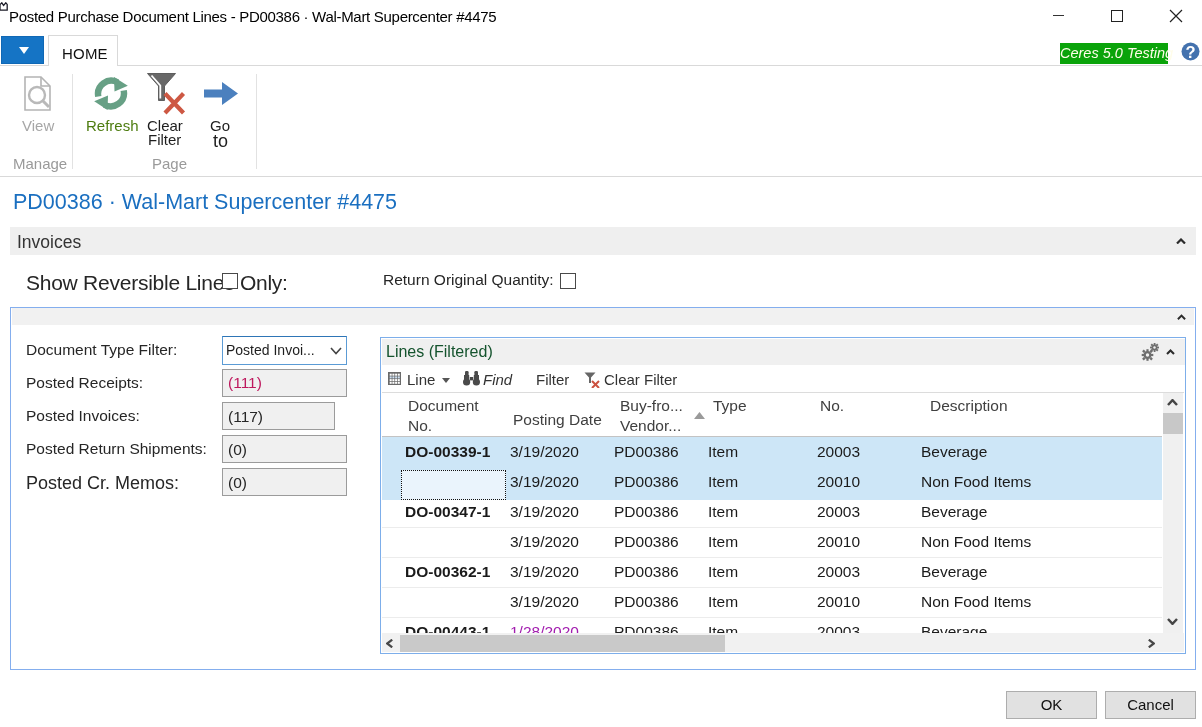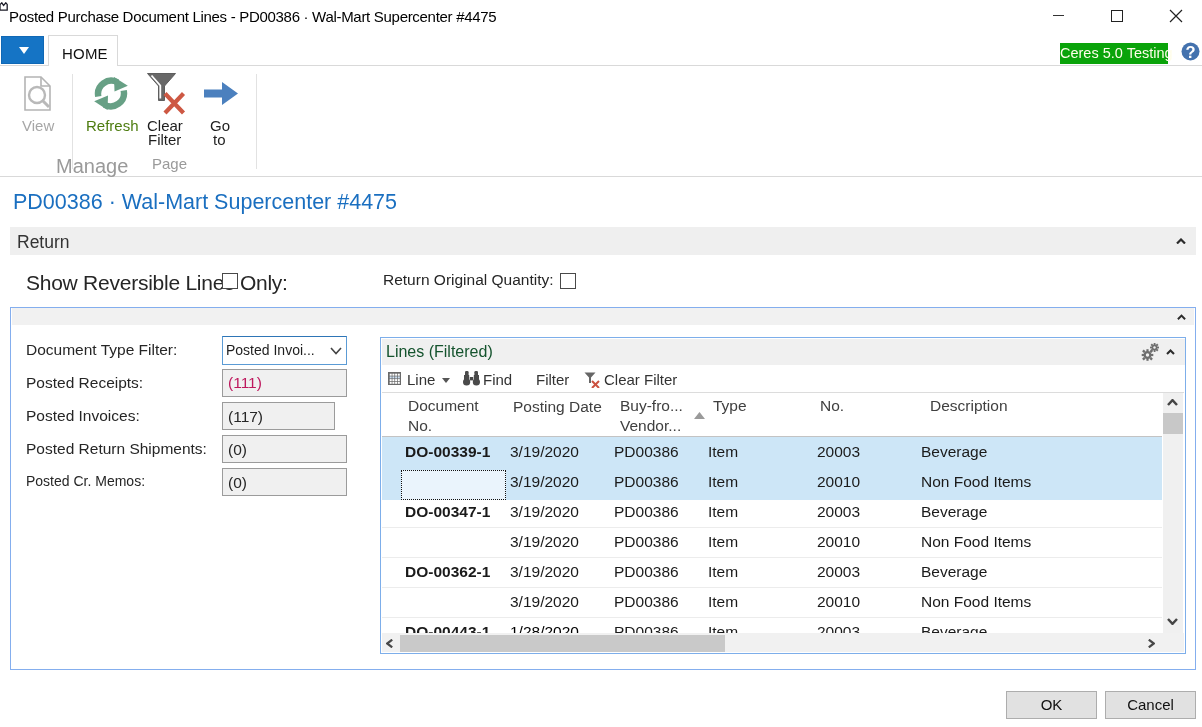--- a/index.html
+++ b/index.html
@@ -24,38 +24,38 @@
 
 <div class="abs" style="left:0;top:65px;width:1202px;height:1px;background:#d9d9d9;"></div>
 <div class="abs" style="left:48px;top:35px;width:70px;height:31px;background:#fff;border:1px solid #d9d9d9;border-bottom:none;"></div>
 <div class="abs txt" style="left:62px;top:45px;font-size:15px;letter-spacing:0.2px;color:#111;">HOME</div>
 <div class="abs" style="left:1px;top:36px;width:43px;height:28px;background:#1574c5;border:1px solid #1068b5;">
   <svg style="position:absolute;left:17px;top:10px;width:10px;height:7px" viewBox="0 0 10 7">
       <path d="M0 0 L10 0 L5 7 Z" fill="#fff"></path>
     </svg>
 </div>
 
-<div class="abs txt" style="left:1060px;top:43px;width:108px;height:21px;background:#0aa30a;color:#fffde9;font-size:14.5px;text-align:center;line-height:21px;">Ceres 5.0 Testing</div>
+<div class="abs txt" style="left:1060px;top:43px;width:108px;height:21px;background:#0aa30a;color:#fffde9;font-size:14.5px;text-align:center;line-height:21px;font-style:italic;">Ceres 5.0 Testing</div>
 <svg class="abs" style="left:1181px;top:41px;width:19px;height:21px" viewBox="0 0 19 21">
   <circle cx="9.5" cy="10.5" r="9" fill="#4472ae"></circle>
   <text x="9.5" y="16.5" font-size="16.5" font-weight="bold" fill="#fff" text-anchor="middle" font-family="Liberation Sans">?</text>
 </svg>
 
 <div class="abs" style="left:0;top:176px;width:1202px;height:1px;background:#d9d9d9;"></div>
 <div class="abs" style="left:72px;top:74px;width:1px;height:95px;background:#e2e2e2;"></div>
 <div class="abs" style="left:256px;top:74px;width:1px;height:95px;background:#e2e2e2;"></div>
 
 <svg class="abs" style="left:24px;top:76px;width:27px;height:35px" viewBox="0 0 27 35">
   <path d="M1 1 L17 1 L26 10 L26 34 L1 34 Z" fill="#fff" stroke="#b4b4b4" stroke-width="1.6"></path>
   <path d="M17 1 L17 10 L26 10" fill="none" stroke="#b4b4b4" stroke-width="1.6"></path>
   <circle cx="13" cy="19" r="8" fill="none" stroke="#b9b9b9" stroke-width="2.4"></circle>
   <path d="M19 25 L25 31" stroke="#b9b9b9" stroke-width="3"></path>
 </svg>
 <div class="abs txt" style="left:22px;top:117px;font-size:15px;color:#a6a6a6;">View</div>
-<div class="abs txt" style="left:13px;top:155px;font-size:20px;color:#9a9a9a;margin-left:43px;">Manage</div>
+<div class="abs txt" style="left:13px;top:155px;font-size:15px;color:#9a9a9a;">Manage</div>
 
 <svg class="abs" style="left:94px;top:76px;width:34px;height:35px" viewBox="0 0 34 34">
   <path d="M4.3 20 A 13.2 13.2 0 0 1 23.5 5.8" fill="none" stroke="#67a085" stroke-width="6.4"></path>
   <polygon points="20,0.5 33.8,9.2 20.5,15" fill="#67a085"></polygon>
   <path d="M29.7 14 A 13.2 13.2 0 0 1 10.5 28.2" fill="none" stroke="#67a085" stroke-width="6.4"></path>
   <polygon points="14,19 0.2,24.8 13.5,33.5" fill="#67a085"></polygon>
 </svg>
 <div class="abs txt" style="left:86px;top:117px;font-size:15px;color:#4d7c0f;">Refresh</div>
 <div class="abs txt" style="left:152px;top:155px;font-size:15px;color:#9a9a9a;">Page</div>
 
@@ -64,46 +64,46 @@
   <path d="M4.5 2.5 L13.3 12.5 L13.3 25.5" fill="none" stroke="#fff" stroke-width="1.8"></path>
   <path d="M18 20.5 L36.5 40 M36.5 20.5 L18 40" stroke="#cd5843" stroke-width="4.2"></path>
 </svg>
 <div class="abs txt" style="left:147px;top:117px;font-size:15px;color:#1e1e1e;">Clear</div>
 <div class="abs txt" style="left:148px;top:131px;font-size:15px;color:#1e1e1e;">Filter</div>
 
 <svg class="abs" style="left:204px;top:81px;width:34px;height:25px" viewBox="0 0 34 25">
   <path d="M0 8.5 L18 8.5 L18 1 L34 12.5 L18 24 L18 16.5 L0 16.5 Z" fill="#4b80be"></path>
 </svg>
 <div class="abs txt" style="left:210px;top:117px;font-size:15px;color:#1e1e1e;">Go</div>
-<div class="abs txt" style="left:213px;top:131px;font-size:15px;color:#1e1e1e;">to</div>
+<div class="abs txt" style="left:213px;top:131px;font-size:18px;color:#1e1e1e;">to</div>
 
 <div class="abs txt" style="left:13px;top:190px;font-size:21.5px;color:#1a6fc0;">PD00386 · Wal-Mart Supercenter #4475</div>
 
 <div class="abs" style="left:10px;top:227px;width:1186px;height:28px;background:#efefef;"></div>
-<div class="abs txt" style="left:17px;top:232px;font-size:17.5px;color:#333;">Return</div>
+<div class="abs txt" style="left:17px;top:232px;font-size:17.5px;color:#333;">Invoices</div>
 <svg class="abs" style="left:1176px;top:238px;width:10px;height:6px" viewBox="0 0 10 6">
     <path d="M1 5.5 L5 1.5 L9 5.5" fill="none" stroke="#2b2b2b" stroke-width="2.2"></path>
   </svg>
 
 <div class="abs txt" style="left:26px;top:271px;font-size:21px;letter-spacing:-0.25px;color:#262626;">Show Reversible Lines Only:</div>
 <div class="abs" style="left:222px;top:273px;width:16px;height:16px;background:#fff;border:1.5px solid #494949;"></div>
 <div class="abs txt" style="left:383px;top:271px;font-size:15.5px;color:#262626;">Return Original Quantity:</div>
 <div class="abs" style="left:560px;top:273px;width:16px;height:16px;background:#fff;border:1.5px solid #494949;"></div>
 
 <div class="abs" style="left:10px;top:307px;width:1186px;height:363px;border:1.5px solid #84aeee;background:#fff;"></div>
 <div class="abs" style="left:12px;top:308px;width:1182px;height:17px;background:#f1f1f1;"></div>
 <svg class="abs" style="left:1177px;top:313.5px;width:9px;height:6px" viewBox="0 0 10 6">
     <path d="M1 5.5 L5 1.5 L9 5.5" fill="none" stroke="#2b2b2b" stroke-width="2.2"></path>
   </svg>
 
 <div class="abs txt" style="left:26px;top:341px;font-size:15.5px;color:#262626;">Document Type Filter:</div>
 <div class="abs txt" style="left:26px;top:374px;font-size:15.5px;color:#262626;">Posted Receipts:</div>
 <div class="abs txt" style="left:26px;top:407px;font-size:15.5px;color:#262626;">Posted Invoices:</div>
 <div class="abs txt" style="left:26px;top:440px;font-size:15.5px;color:#262626;">Posted Return Shipments:</div>
-<div class="abs txt" style="left:26px;top:473px;font-size:14px;color:#262626;text-align:right;">Posted Cr. Memos:</div>
+<div class="abs txt" style="left:26px;top:473px;font-size:18px;color:#262626;text-align:right;">Posted Cr. Memos:</div>
 
 <div class="abs" style="left:222px;top:336px;width:125px;height:29px;background:#fff;border:1px solid #5b9bd5;border-top:1.5px solid #2e75b6;">
   <div class="txt" style="position:absolute;left:3px;top:5px;font-size:14px;color:#1e1e1e;">Posted Invoi...</div>
   <svg style="position:absolute;left:107px;top:10px;width:12px;height:8px" viewBox="0 0 12 8">
       <path d="M1 1 L6 6.5 L11 1" fill="none" stroke="#444" stroke-width="1.6"></path>
     </svg>
 </div>
 <div class="abs" style="left:222px;top:369px;width:125px;height:28px;background:#f0f0f0;border:1px solid #9b9b9b;">
     <div class="txt" style="position:absolute;left:5px;top:4px;font-size:15.5px;color:#be185d;">(111)</div>
   </div>
@@ -186,30 +186,30 @@
   <g fill="#4a4a4a">
     <rect x="2" y="0" width="3.6" height="5" rx="1.2"></rect>
     <rect x="11.4" y="0" width="3.6" height="5" rx="1.2"></rect>
     <circle cx="3.6" cy="11" r="3.6"></circle>
     <circle cx="13.4" cy="11" r="3.6"></circle>
     <rect x="1" y="4" width="5.2" height="8"></rect>
     <rect x="10.8" y="4" width="5.2" height="8"></rect>
     <rect x="6.8" y="6" width="3.4" height="3.4"></rect>
   </g>
 </svg>
-<div class="abs txt" style="left:483px;top:371px;font-size:15px;color:#333;">Find</div>
+<div class="abs txt" style="left:483px;top:371px;font-size:15px;color:#333;font-style:italic;">Find</div>
 <div class="abs txt" style="left:536px;top:371px;font-size:15px;color:#333;">Filter</div>
 <svg class="abs" style="left:584px;top:372px;width:16px;height:16px" viewBox="0 0 16 16">
   <path d="M0.5 0.5 L11.5 0.5 L7 5.5 L7 11 L5 11 L5 5.5 Z" fill="#666"></path>
   <path d="M8 9 L15 16 M15 9 L8 16" stroke="#cc5240" stroke-width="2"></path>
 </svg>
 <div class="abs txt" style="left:604px;top:371px;font-size:15px;color:#333;">Clear Filter</div>
 
 <div class="abs txt" style="left:408px;top:395.5px;font-size:15.5px;line-height:20px;color:#404040;">Document<br>No.</div>
-<div class="abs txt" style="left:513px;top:397px;font-size:15.5px;line-height:20px;color:#404040;">Posting Date</div>
+<div class="abs txt" style="left:513px;top:410px;font-size:15.5px;line-height:20px;color:#404040;">Posting Date</div>
 <div class="abs txt" style="left:620px;top:395.5px;font-size:15.5px;line-height:20px;color:#404040;">Buy-fro...<br>Vendor...</div>
 <svg class="abs" style="left:694px;top:412px;width:11px;height:7px" viewBox="0 0 11 7">
     <path d="M5.5 0 L11 7 L0 7 Z" fill="#9a9a9a"></path>
   </svg>
 <div class="abs txt" style="left:713px;top:395.5px;font-size:15.5px;line-height:20px;color:#404040;">Type</div>
 <div class="abs txt" style="left:820px;top:395.5px;font-size:15.5px;line-height:20px;color:#404040;">No.</div>
 <div class="abs txt" style="left:930px;top:395.5px;font-size:15.5px;line-height:20px;color:#404040;">Description</div>
 <div class="abs" style="left:382px;top:436px;width:780px;height:1px;background:#c3c3c3;"></div>
 
 <div>
@@ -250,21 +250,21 @@
 <div class="abs txt" style="left:614px;top:562.5px;font-size:15.5px;color:#1a1a1a;">PD00386</div>
 <div class="abs txt" style="left:708px;top:562.5px;font-size:15.5px;color:#1a1a1a;">Item</div>
 <div class="abs txt" style="left:817px;top:562.5px;font-size:15.5px;color:#1a1a1a;">20003</div>
 <div class="abs txt" style="left:921px;top:562.5px;font-size:15.5px;color:#1a1a1a;">Beverage</div>
 <div class="abs txt" style="left:510px;top:592.5px;font-size:15.5px;color:#1a1a1a;">3/19/2020</div>
 <div class="abs txt" style="left:614px;top:592.5px;font-size:15.5px;color:#1a1a1a;">PD00386</div>
 <div class="abs txt" style="left:708px;top:592.5px;font-size:15.5px;color:#1a1a1a;">Item</div>
 <div class="abs txt" style="left:817px;top:592.5px;font-size:15.5px;color:#1a1a1a;">20010</div>
 <div class="abs txt" style="left:921px;top:592.5px;font-size:15.5px;color:#1a1a1a;">Non Food Items</div>
 <div class="abs txt" style="left:405px;top:622.5px;font-size:15.5px;color:#1a1a1a;font-weight:bold;">DO-00443-1</div>
-<div class="abs txt" style="left:510px;top:622.5px;font-size:15.5px;color:#000000;">1/28/2020</div>
+<div class="abs txt" style="left:510px;top:622.5px;font-size:15.5px;color:#a21caf;">1/28/2020</div>
 <div class="abs txt" style="left:614px;top:622.5px;font-size:15.5px;color:#1a1a1a;">PD00386</div>
 <div class="abs txt" style="left:708px;top:622.5px;font-size:15.5px;color:#1a1a1a;">Item</div>
 <div class="abs txt" style="left:817px;top:622.5px;font-size:15.5px;color:#1a1a1a;">20003</div>
 <div class="abs txt" style="left:921px;top:622.5px;font-size:15.5px;color:#1a1a1a;">Beverage</div>
 </div>
 
 <div class="abs" style="left:1163px;top:393px;width:20px;height:240px;background:#f0f0f0;"></div>
 <svg class="abs" style="left:1167px;top:398.5px;width:11px;height:7px" viewBox="0 0 11 7">
     <path d="M1 6 L5.5 1.2 L10 6" fill="none" stroke="#454545" stroke-width="2.5"></path>
   </svg>

